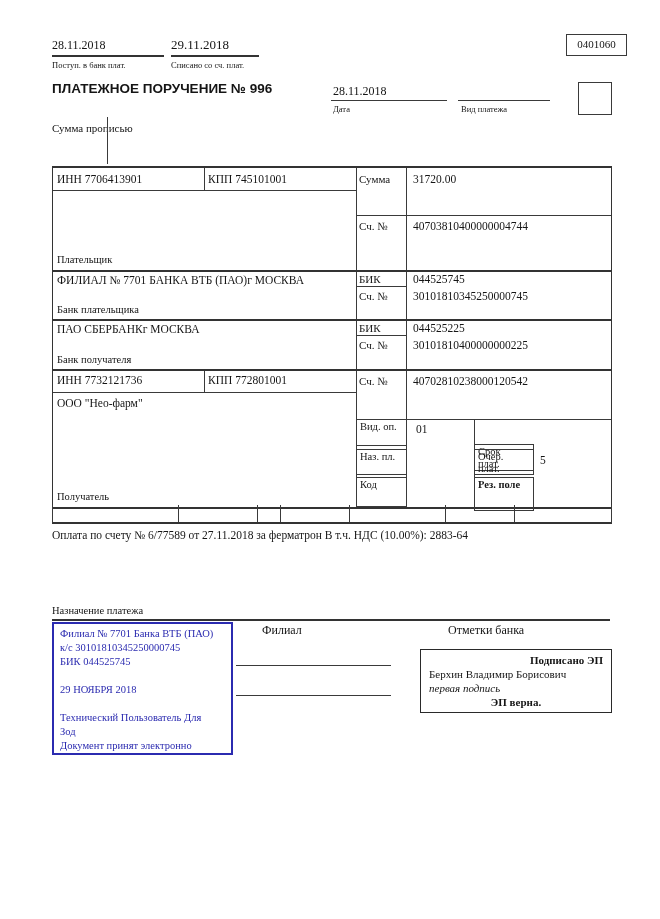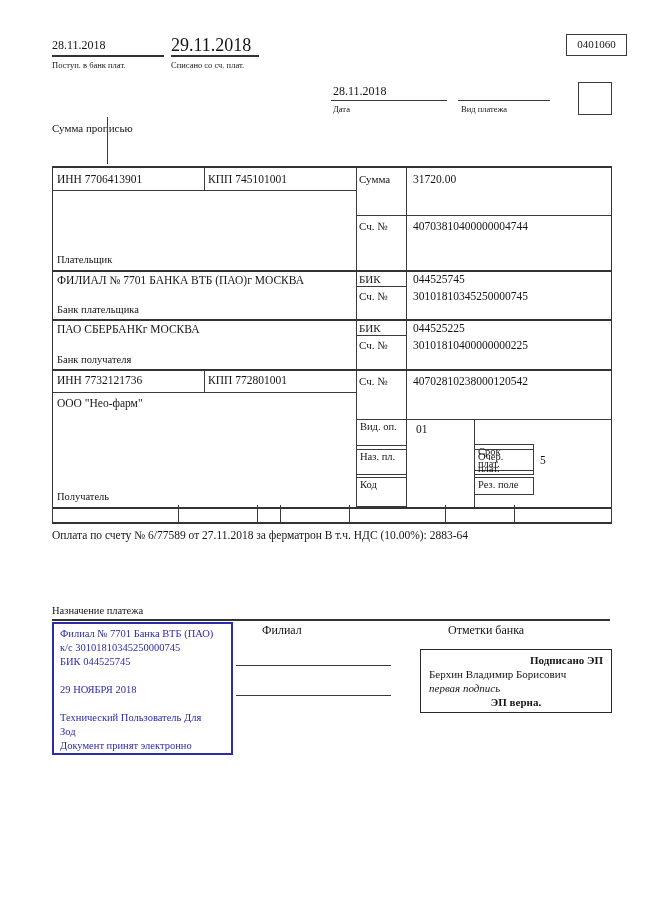--- a/index.html
+++ b/index.html
@@ -28,26 +28,27 @@
 </style>
 </head>
 <body>
 
 <div id="page">
 
   <div class="abs t" style="left:52px;top:38px;font-size:12px;">28.11.2018</div>
   <div class="abs hl2" style="left:52px;top:55px;width:112px;"></div>
   <div class="abs sm" style="left:52px;top:60px;">Поступ. в банк плат.</div>
 
-  <div class="abs t" style="left:171px;top:38px;font-size:18px;">29.11.2018</div>
+  <div class="abs t" style="left:171px;top:38px;font-size:13px;">29.11.2018</div>
   <div class="abs hl2" style="left:171px;top:55px;width:88px;"></div>
   <div class="abs sm" style="left:171px;top:60px;">Списано со сч. плат.</div>
 
   <div class="abs codebox" style="left:566px;top:34px;width:61px;height:22px;">0401060</div>
 
+  <div class="abs title" style="left:52px;top:81px;">ПЛАТЕЖНОЕ ПОРУЧЕНИЕ № 996</div>
   <div class="abs t" style="left:333px;top:84px;font-size:12px;">28.11.2018</div>
   <div class="abs hl" style="left:331px;top:100px;width:116px;"></div>
   <div class="abs sm" style="left:333px;top:104px;">Дата</div>
   <div class="abs hl" style="left:458px;top:100px;width:92px;"></div>
   <div class="abs sm" style="left:461px;top:104px;">Вид платежа</div>
   <div class="abs box" style="left:578px;top:82px;width:32px;height:31px;"></div>
 
   <div class="abs sec wrap" style="left:52px;top:121px;font-size:11px;line-height:14px;">Сумма
 прописью</div>
   <div class="abs vl" style="left:107px;top:117px;height:47px;border-left-width:1px;"></div>
@@ -101,21 +102,21 @@
 
     <div class="lblbox" style="left:303px;top:251px;width:51px;height:27px;">Вид. оп.</div>
     <div class="abs t" style="left:363px;top:254px;">01</div>
     <div class="lblbox" style="left:303px;top:281px;width:51px;height:26px;">Наз. пл.</div>
     <div class="lblbox" style="left:303px;top:309px;width:51px;height:30px;">Код</div>
     <div class="lblbox" style="left:421px;top:267px;width:60px;height:27px;margin-top:9px;">Срок
 плат.</div>
     <div class="lblbox" style="left:421px;top:281px;width:60px;height:26px;">Очер.
 плат.</div>
     <div class="abs t" style="left:487px;top:285px;">5</div>
-    <div class="lblbox" style="left:421px;top:309px;width:60px;height:18px;white-space:nowrap;">Рез. поле</div>
+    <div class="lblbox" style="left:421px;top:309px;width:60px;height:34px;white-space:nowrap;font-weight:bold;">Рез. поле</div>
   </div>
 
   <div class="abs" style="left:52px;top:505px;width:558px;height:17px;border:1.5px solid #3a3a3a;border-top:none;border-bottom:2px solid #333;box-sizing:content-box;">
     <div class="abs vl" style="left:125px;top:0;height:17px;"></div>
     <div class="abs vl" style="left:204px;top:0;height:17px;"></div>
     <div class="abs vl" style="left:227px;top:0;height:17px;"></div>
     <div class="abs vl" style="left:296px;top:0;height:17px;"></div>
     <div class="abs vl" style="left:392px;top:0;height:17px;"></div>
     <div class="abs vl" style="left:461px;top:0;height:17px;"></div>
   </div>

